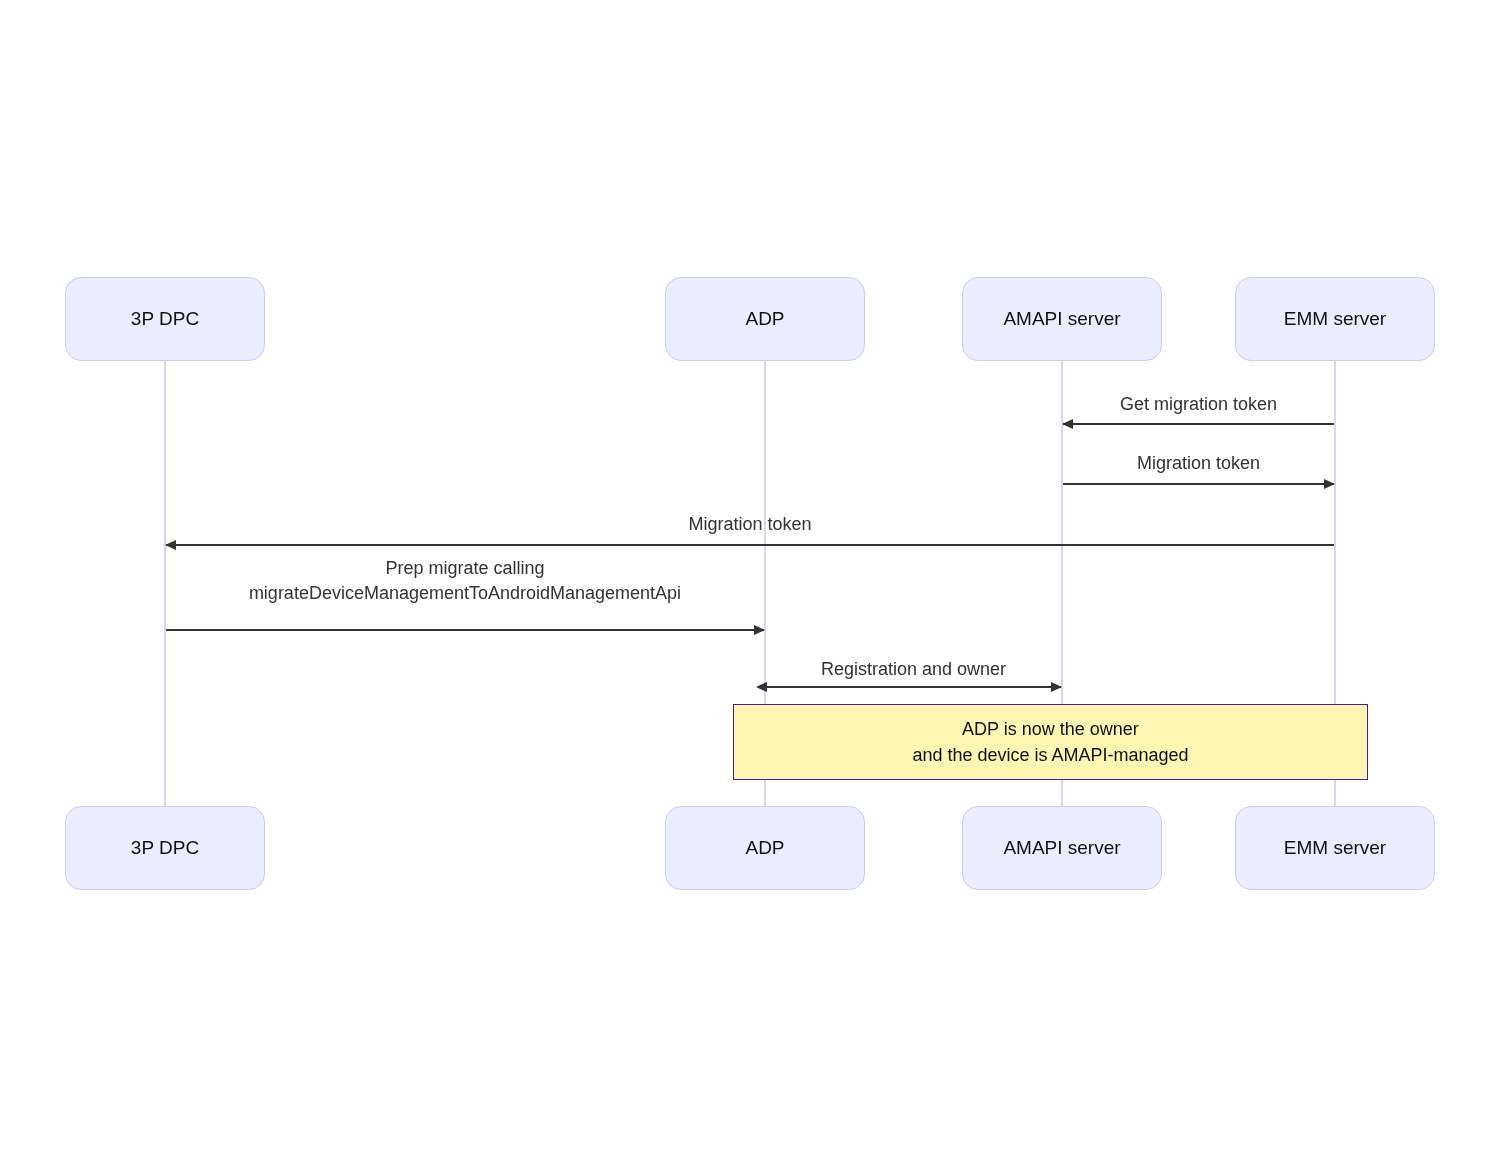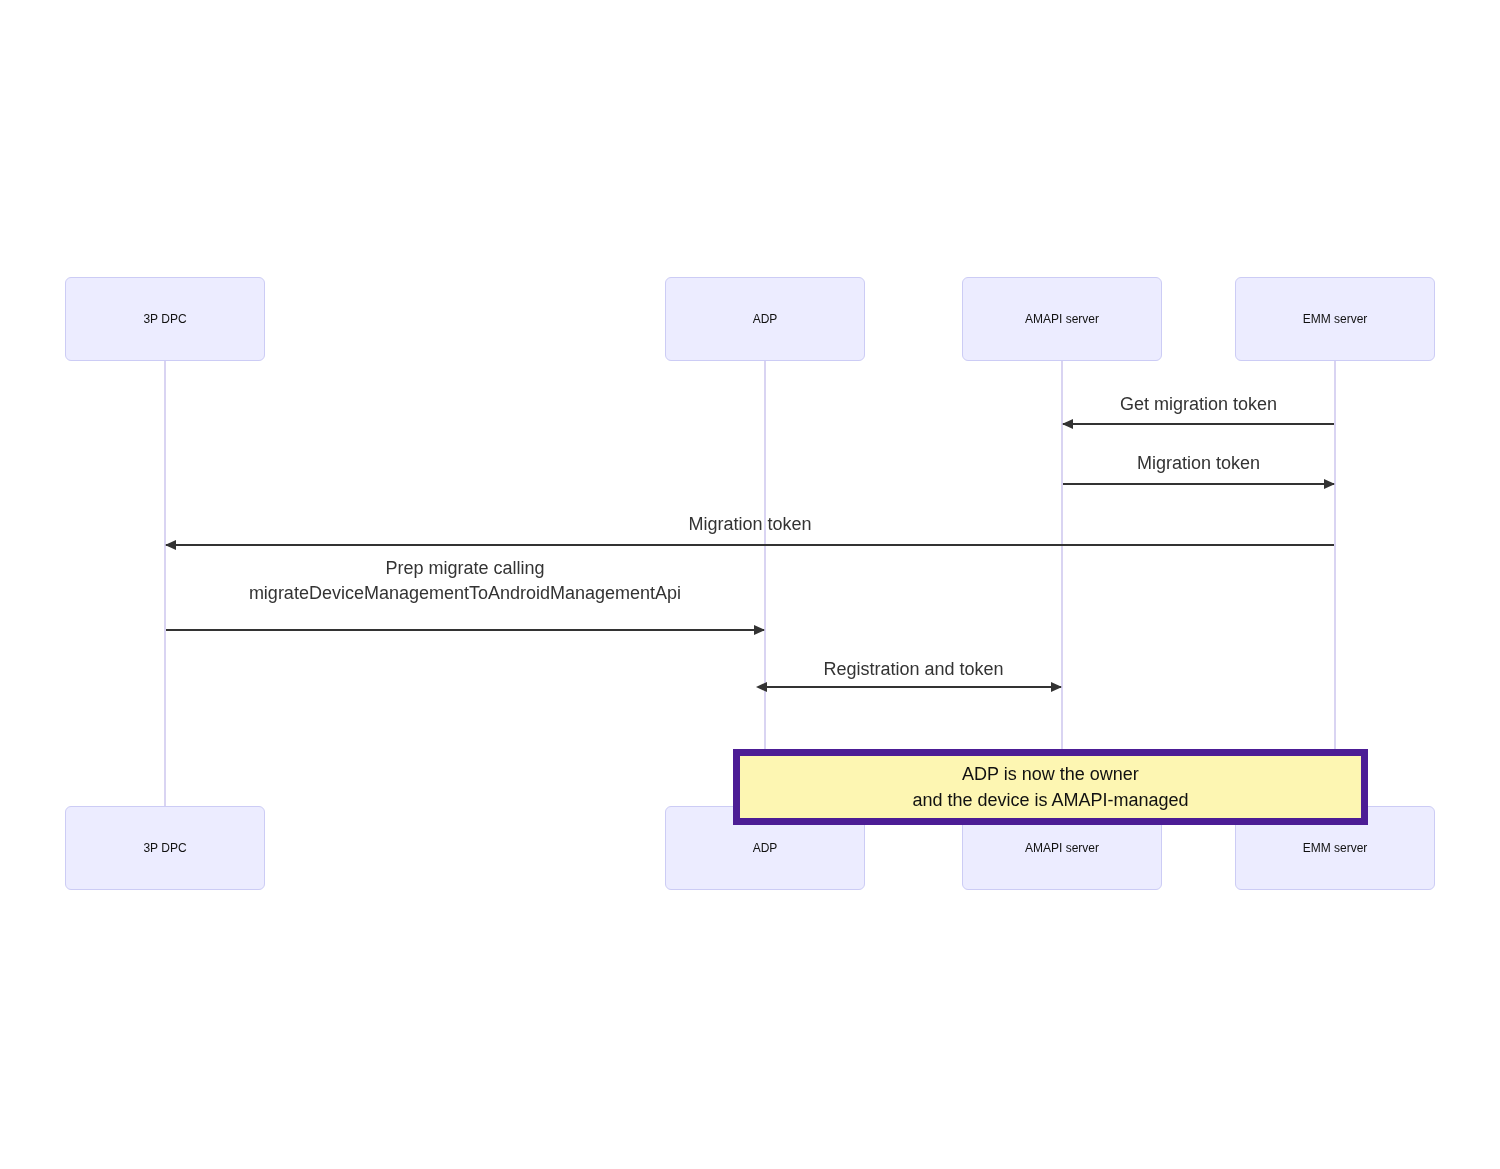--- a/index.html
+++ b/index.html
@@ -22,52 +22,51 @@
   .lifeline {
     position: absolute;
     width: 2px;
     background: #d9d4f2;
   }
   .participant {
     position: absolute;
     box-sizing: border-box;
     background: #ececff;
     border: 1px solid #ccccf5;
-    border-radius: 6px;
+    border-radius: 16px;
     display: flex;
     align-items: center;
     justify-content: center;
     color: #111111;
-    font-size: 12px;
+    font-size: 19px;
     font-family: "Liberation Sans", sans-serif;
   }
   .msg-label {
     position: absolute;
     text-align: center;
     color: #333333;
     font-size: 18px;
     line-height: 25px;
     white-space: pre-line;
     font-family: "Liberation Sans", sans-serif;
   }
   .note {
     position: absolute;
     box-sizing: border-box;
     background: #fdf6b2;
-    border: 7px solid #4c1d95;
+    border: 1px solid #4c1d95;
     display: flex;
     align-items: center;
     justify-content: center;
     text-align: center;
     color: #111111;
     font-size: 18px;
     line-height: 26px;
     white-space: pre-line;
     font-family: "Liberation Sans", sans-serif;
-    margin-top: 45px;
   }
   svg.arrows {
     position: absolute;
     left: 0;
     top: 0;
     width: 1500px;
     height: 1169px;
     pointer-events: none;
   }
 </style>
@@ -130,21 +129,21 @@
         <span>EMM server</span>
       </div>
     </div>
 
   <div id="message-labels">
       <div class="msg-label" style="left: 818.5px; top: 392px; width: 760px;">Get migration token</div>
       <div class="msg-label" style="left: 818.5px; top: 451px; width: 760px;">Migration token</div>
       <div class="msg-label" style="left: 370px; top: 512px; width: 760px;">Migration token</div>
       <div class="msg-label" style="left: 85px; top: 556px; width: 760px;">Prep migrate calling
 migrateDeviceManagementToAndroidManagementApi</div>
-      <div class="msg-label" style="left: 533.5px; top: 657px; width: 760px;">Registration and token</div>
+      <div class="msg-label" style="left: 533.5px; top: 657px; width: 760px;">Registration and owner</div>
     </div>
 
   <div id="notes">
       <div class="note" style="left: 733px; top: 704px; width: 635px; height: 76px;"><span style="white-space: pre-line;">ADP is now the owner
 and the device is AMAPI-managed</span></div>
     </div>
 
 </div>
 
 </body></html>

